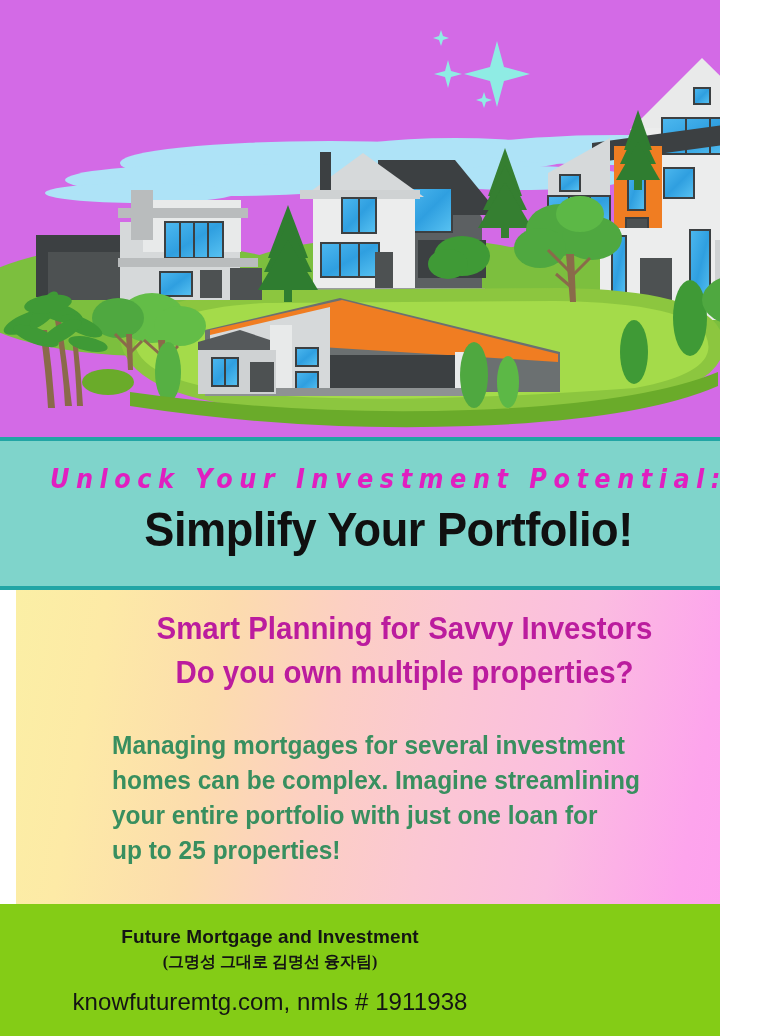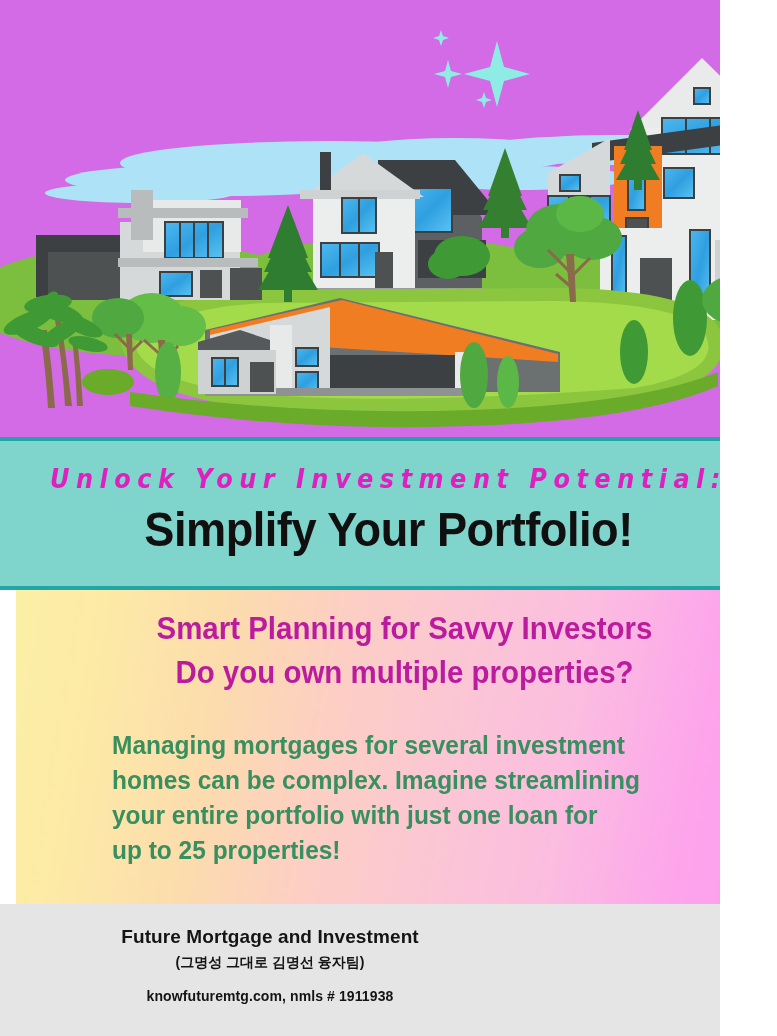--- a/index.html
+++ b/index.html
@@ -109,47 +109,47 @@
     transform: scaleX(0.96);
     transform-origin: left top;
   }
 
   
   .band-footer {
     position: absolute;
     left: 0; top: 904px;
     width: 777px;
     height: 132px;
-    background: #e5e5e5;
+    background: #84cc16;
   }
   .footer-text {
     position: absolute;
     left: 20px; top: 20px;
     width: 500px;
     text-align: center;
     color: #141414;
   }
   .biz-name {
     font-family: "Liberation Sans", sans-serif;
     font-size: 19px;
     font-weight: 700;
     line-height: 25px;
     letter-spacing: 0.1px;
   }
   .biz-name-kr {
-    font-family: Liberation Sans, sans-serif;
-    font-size: 14px;
+    font-family: Liberation Serif, serif;
+    font-size: 16px;
     font-weight: 700;
     line-height: 26px;
   }
   .biz-url {
     margin-top: 13px;
     font-family: "Liberation Sans", sans-serif;
-    font-size: 14px;
-    font-weight: 700;
+    font-size: 24px;
+    font-weight: 400;
     letter-spacing: 0.1px;
   }
 </style>
 </head>
 <body>
 
 <div class="poster">
 
   <div class="hero">
     <svg width="777" height="437" viewBox="0 0 777 437" xmlns="http://www.w3.org/2000/svg">

